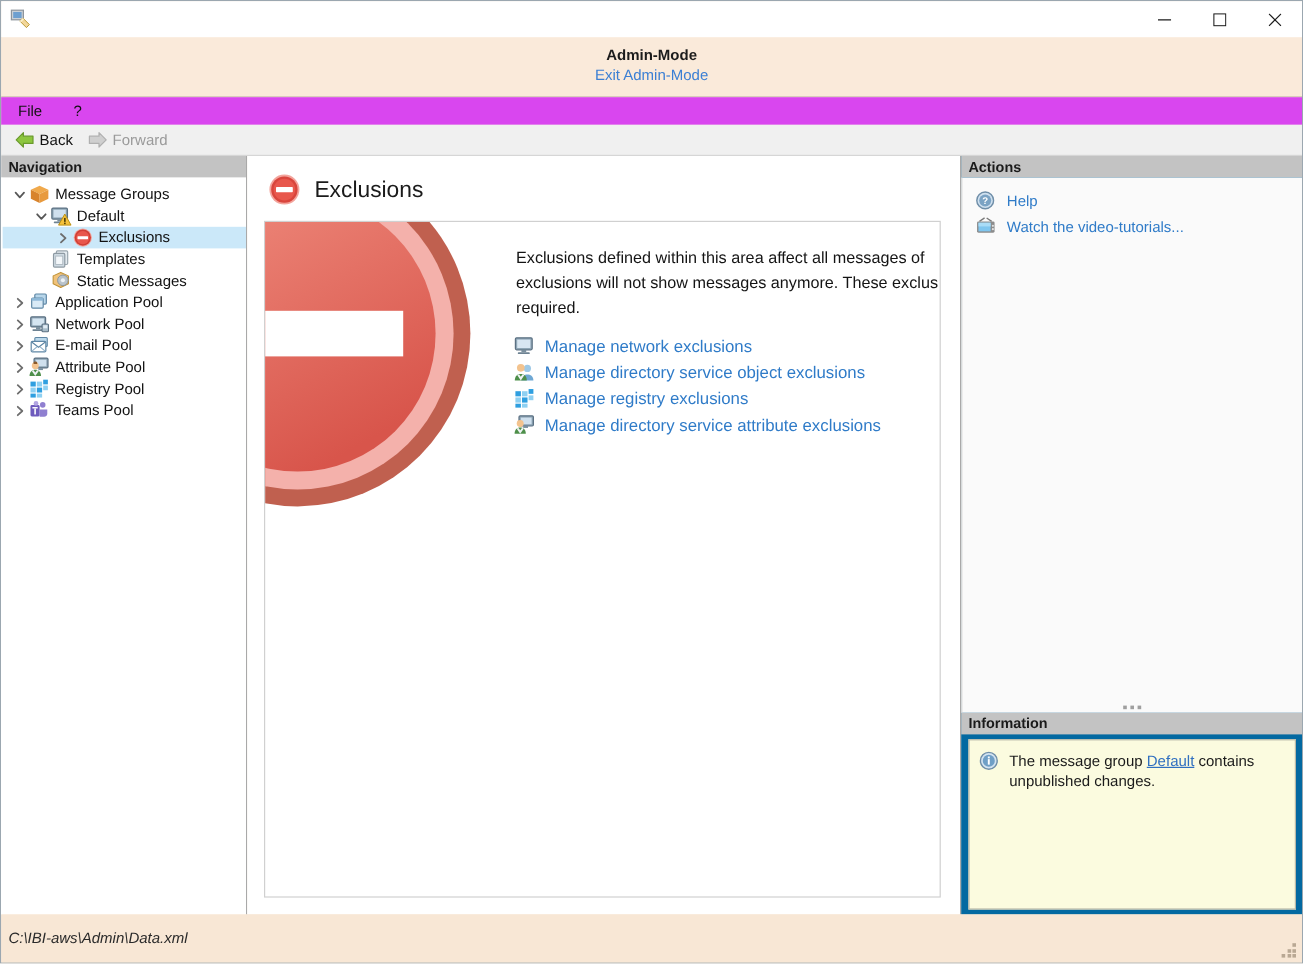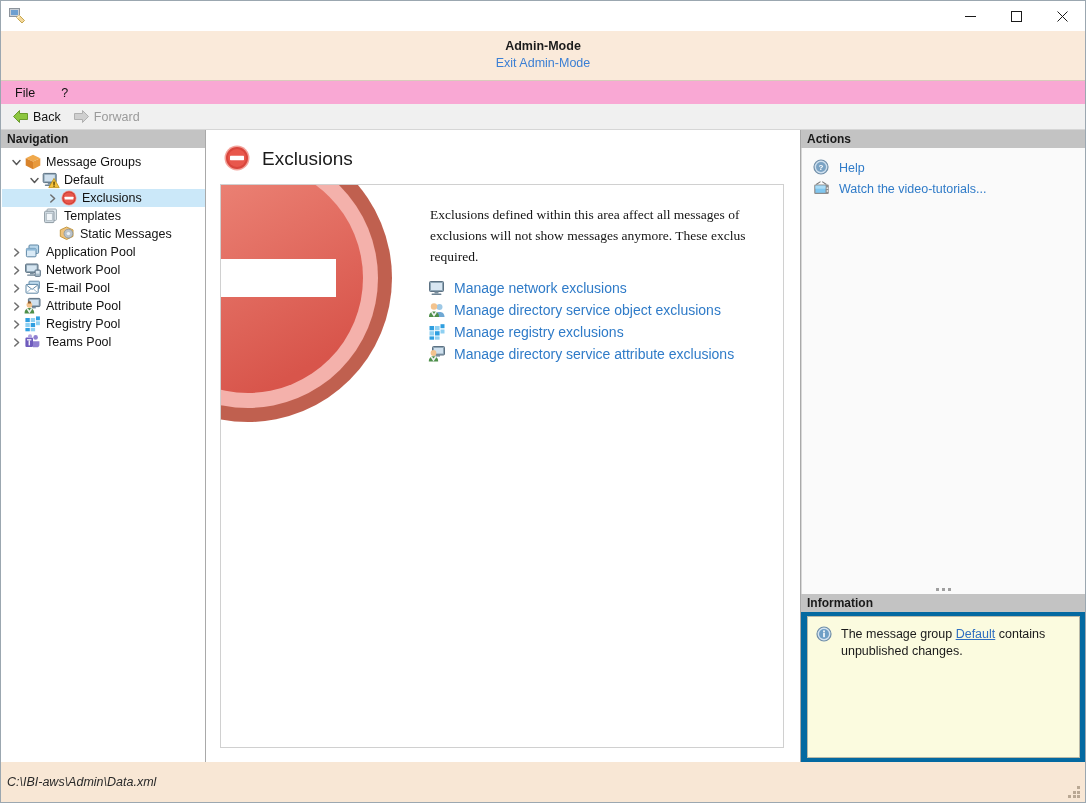--- a/index.html
+++ b/index.html
@@ -73,21 +73,21 @@
   .adminbar .admin-exit {
     font-size: 12.5px;
     color: #3b7fd4;
     line-height: 18px;
     cursor: pointer;
   }
 
   
   .menubar {
     height: 23px;
-    background: #f9a8d4;
+    background: #d946ef;
     display: flex;
     align-items: center;
     flex: none;
     padding-left: 11px;
     gap: 20px;
   }
   .menubar .mi {
     font-size: 12.5px;
     color: #111;
     padding: 2px 3px;
@@ -217,21 +217,21 @@
     position: absolute;
     left: 209px;
     top: 19px;
     right: 0;
     font-size: 13.5px;
     color: #141414;
     line-height: 21px;
     width: 600px;
     white-space: nowrap;
   }
-  .desc .ln { display: block; font-family: Liberation Serif, serif; }
+  .desc .ln { display: block; }
   .linklist {
     position: absolute;
     left: 207px;
     top: 92px;
   }
   .linkrow {
     display: flex;
     align-items: center;
     height: 22px;
     gap: 8px;
@@ -459,21 +459,21 @@
           </div>
           <div class="tnode" style="padding-left: 24px;">
             <span class="twist"></span>
             <span class="ticon"><svg width="18" height="18" viewBox="0 0 18 18">
                 <rect x="5" y="2" width="9.4" height="11.4" rx="1" fill="#e4ebf0" stroke="#9aa6ae" stroke-width="1"></rect>
                 <rect x="2.6" y="4.2" width="9.4" height="11.4" rx="1" fill="#cfdae2" stroke="#8e9aa3" stroke-width="1"></rect>
                 <rect x="4.4" y="6.4" width="5.9" height="7" fill="#f3f7fa" stroke="#a9b4bc" stroke-width="0.7"></rect>
               </svg></span>
             <span class="tlabel">Templates</span>
           </div>
-          <div class="tnode" style="padding-left: 24px; margin-left: 16px;">
+          <div class="tnode" style="padding-left: 24px;">
             <span class="twist"></span>
             <span class="ticon"><svg width="18" height="18" viewBox="0 0 18 18">
                 <path d="M8.6 2 L15 4.9 L15 11.4 L8.6 14.5 L2.3 11.4 L2.3 4.9 Z" fill="#f0c27a" stroke="#c09236" stroke-width="0.9" stroke-linejoin="round"></path>
                 <circle cx="10.4" cy="8.6" r="4.4" fill="#b9c3cb" stroke="#8a949c" stroke-width="0.8"></circle>
                 <circle cx="10.4" cy="8.6" r="1.7" fill="#eef2f5"></circle>
               </svg></span>
             <span class="tlabel">Static Messages</span>
           </div>
           <div class="tnode" style="padding-left: 6px;">
             <span class="twist">

